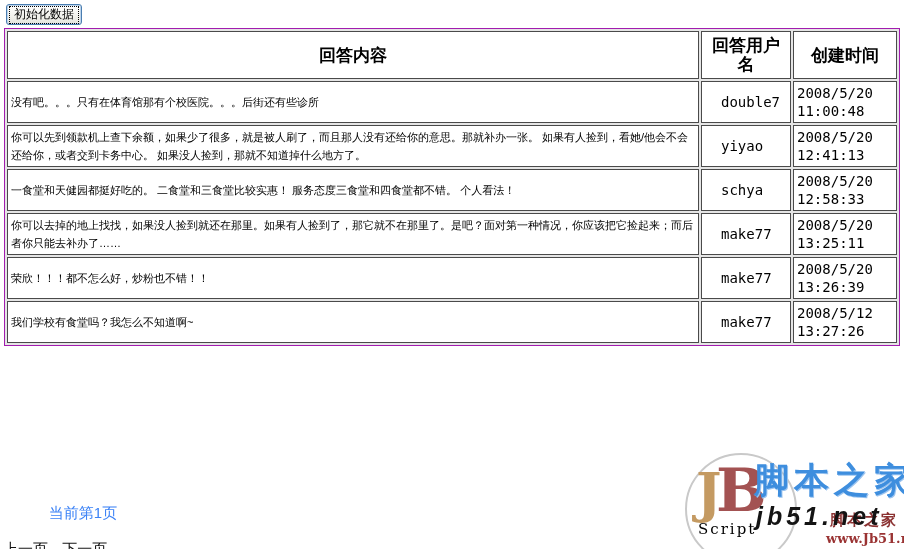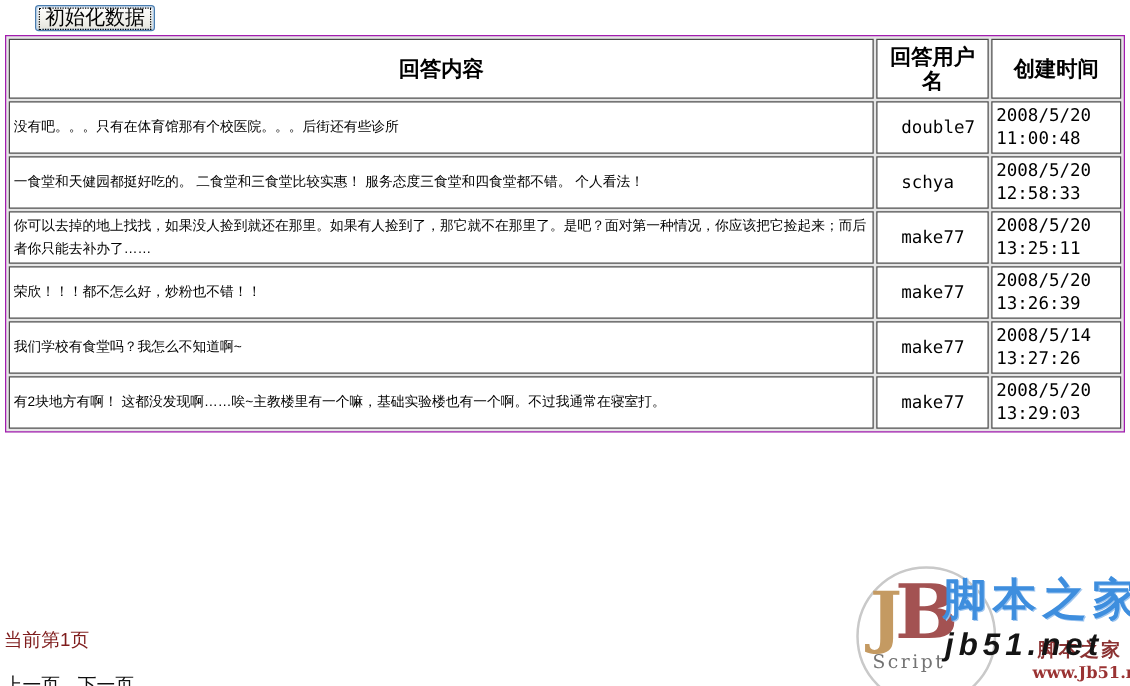--- a/index.html
+++ b/index.html
@@ -12,24 +12,23 @@
   }
   
   .init-btn {
     position: absolute; left: 6px; top: 4px;
     height: 21px;
     padding: 0 2px;
     background: linear-gradient(#ffffff, #f1f1ec 60%, #e3e3dc);
     border: 1px solid #4a7db0;
     border-radius: 3px;
     box-shadow: inset 0 0 0 1px #bcd4ec;
-    font-size: 16px;
+    font-size: 12px;
     color: #000;
     cursor: pointer;
-    margin-left: 22px;
   }
   .init-btn .focus-rect {
     display: inline-block;
     border: 1px dotted #000;
     padding: 1px 4px 2px 4px;
     line-height: 13px;
   }
   
   table.answers {
     position: absolute; left: 4px; top: 28px;
@@ -80,21 +79,21 @@
     padding: 2px 3px;
     color: #000;
     margin-left: 24px;
   }
   
   .footer {
     position: absolute; left: 3px; top: 504px;
     font-size: 15px;
     line-height: 18px;
   }
-  .current-page { color: #7f1d1d; }
+  .current-page { color: #3b82f6; text-align: right; }
   .page-links { margin-top: 18px; }
   .page-links a {
     color: #111;
     text-decoration: underline;
     margin-right: 10px;
     cursor: pointer;
   }
   
   .watermark {
     position: absolute;
@@ -121,21 +120,21 @@
     font-family: "DejaVu Serif", "Liberation Serif", serif;
     font-weight: bold;
     font-size: 60px; line-height: 60px;
     color: #a35252;
   }
   .wm-script {
     position: absolute; left: 18px; top: 72px;
     font-family: "DejaVu Serif", "Liberation Serif", serif;
     font-size: 15px;
     letter-spacing: 2px;
-    color: #737373;
+    color: #000000;
   }
   .wm-cn {
     position: absolute; left: 74px; top: 14px;
     font-size: 35px; line-height: 36px;
     font-weight: bold;
     letter-spacing: 5px;
     color: #3e8ede;
     text-shadow: 1px 1px 0 #9cc4ef;
     white-space: nowrap;
   }
@@ -186,43 +185,43 @@
       <th>创建时间</th>
     </tr>
   </thead>
   <tbody>
       <tr>
         <td class="col-content">没有吧。。。只有在体育馆那有个校医院。。。后街还有些诊所</td>
         <td class="col-user">double7</td>
         <td class="col-time">2008/5/20 11:00:48</td>
       </tr>
       <tr>
+        <td class="col-content">你可以先到领款机上查下余额，如果少了很多，就是被人刷了，而且那人没有还给你的意思。那就补办一张。 如果有人捡到，看她/他会不会还给你，或者交到卡务中心。 如果没人捡到，那就不知道掉什么地方了。</td>
+        <td class="col-user">yiyao</td>
+        <td class="col-time">2008/5/20 12:41:13</td>
+      </tr>
+      <tr>
         <td class="col-content">一食堂和天健园都挺好吃的。 二食堂和三食堂比较实惠！ 服务态度三食堂和四食堂都不错。 个人看法！</td>
         <td class="col-user">schya</td>
         <td class="col-time">2008/5/20 12:58:33</td>
       </tr>
       <tr>
         <td class="col-content">你可以去掉的地上找找，如果没人捡到就还在那里。如果有人捡到了，那它就不在那里了。是吧？面对第一种情况，你应该把它捡起来；而后者你只能去补办了……</td>
         <td class="col-user">make77</td>
         <td class="col-time">2008/5/20 13:25:11</td>
       </tr>
       <tr>
         <td class="col-content">荣欣！！！都不怎么好，炒粉也不错！！</td>
         <td class="col-user">make77</td>
         <td class="col-time">2008/5/20 13:26:39</td>
       </tr>
       <tr>
         <td class="col-content">我们学校有食堂吗？我怎么不知道啊~</td>
         <td class="col-user">make77</td>
-        <td class="col-time">2008/5/14 13:27:26</td>
-      </tr>
-      <tr>
-        <td class="col-content">有2块地方有啊！ 这都没发现啊……唉~主教楼里有一个嘛，基础实验楼也有一个啊。不过我通常在寝室打。</td>
-        <td class="col-user">make77</td>
-        <td class="col-time">2008/5/20 13:29:03</td>
+        <td class="col-time">2008/5/12 13:27:26</td>
       </tr>
     </tbody>
 </table>
 
 <div class="footer">
   <div class="current-page">当前第1页</div>
   <div class="page-links">
     <a href="#">上一页</a>
     <a href="#">下一页</a>
   </div>

